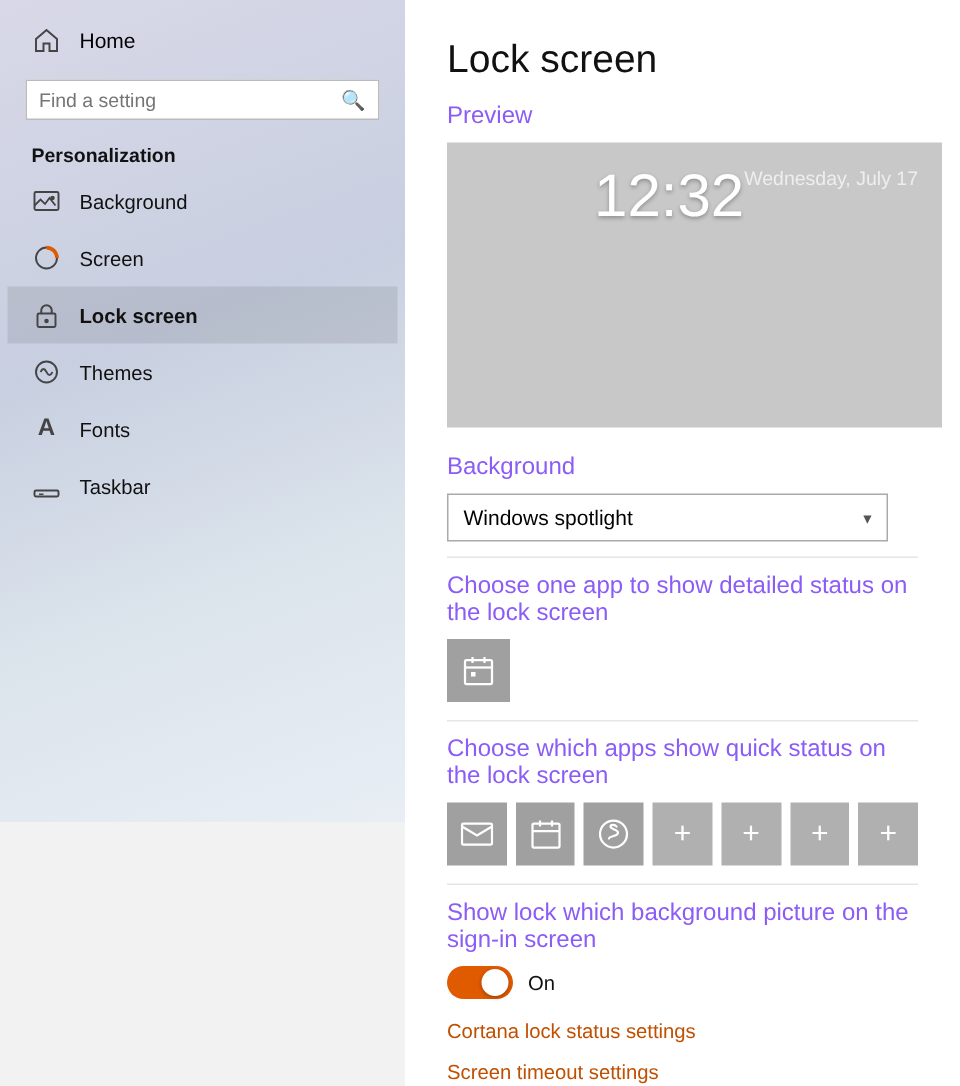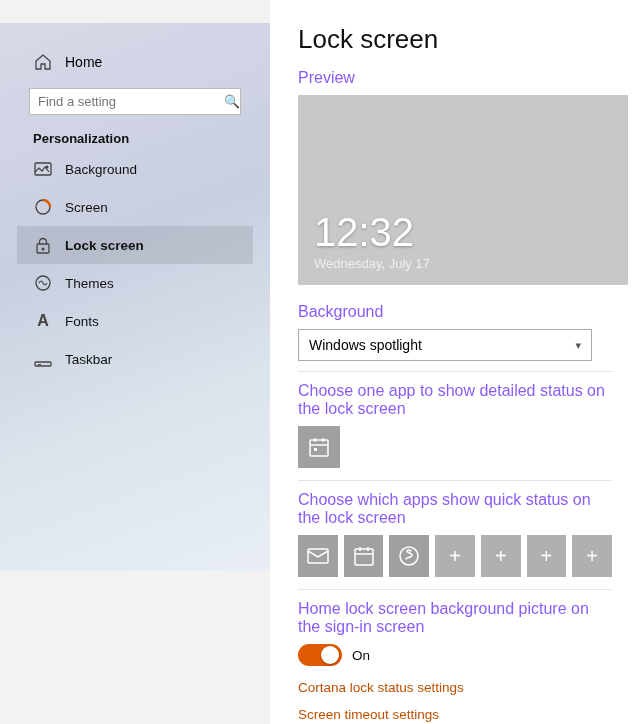--- a/index.html
+++ b/index.html
@@ -13,24 +13,23 @@
       overflow: hidden;
     }
 
     
     .sidebar {
       width: 270px;
       min-width: 270px;
       background: linear-gradient(160deg, #d8d8e8 0%, #c8cfe0 40%, #dce4ec 70%, #e8eef4 100%);
       display: flex;
       flex-direction: column;
-      padding: 17px;
+      padding: 5px;
       overflow-y: auto;
       height: 548px;
-      margin-top: 23px;
     }
 
     .sidebar-home {
       display: flex;
       align-items: center;
       padding: 12px 16px;
       gap: 12px;
       cursor: pointer;
     }
 
@@ -105,21 +104,21 @@
       margin-bottom: 8px;
     }
 
     
     .preview-box {
       width: 330px;
       height: 190px;
       background: #c8c8c8;
       position: relative;
       display: flex;
-      flex-direction: column;
+      flex-direction: row;
       justify-content: flex-end;
       padding: 14px 16px;
       margin-bottom: 18px;
     }
     .preview-time {
       font-size: 40px;
       font-weight: 200;
       color: #fff;
       text-shadow: 0 1px 3px rgba(0,0,0,0.3);
       line-height: 1.1;
@@ -361,21 +360,21 @@
     </div>
 
     <div class="app-icon-box plus">+</div>
     <div class="app-icon-box plus">+</div>
     <div class="app-icon-box plus">+</div>
     <div class="app-icon-box plus">+</div>
   </div>
 
   <hr class="divider">
 
-  <div class="section-label">Home lock screen background picture on the sign-in screen</div>
+  <div class="section-label">Show lock which background picture on the sign-in screen</div>
 
   <div class="toggle-row">
     <div class="toggle">
       <div class="toggle-thumb"></div>
     </div>
     <span class="toggle-label">On</span>
   </div>
 
   <a class="settings-link">Cortana lock status settings</a>
 

